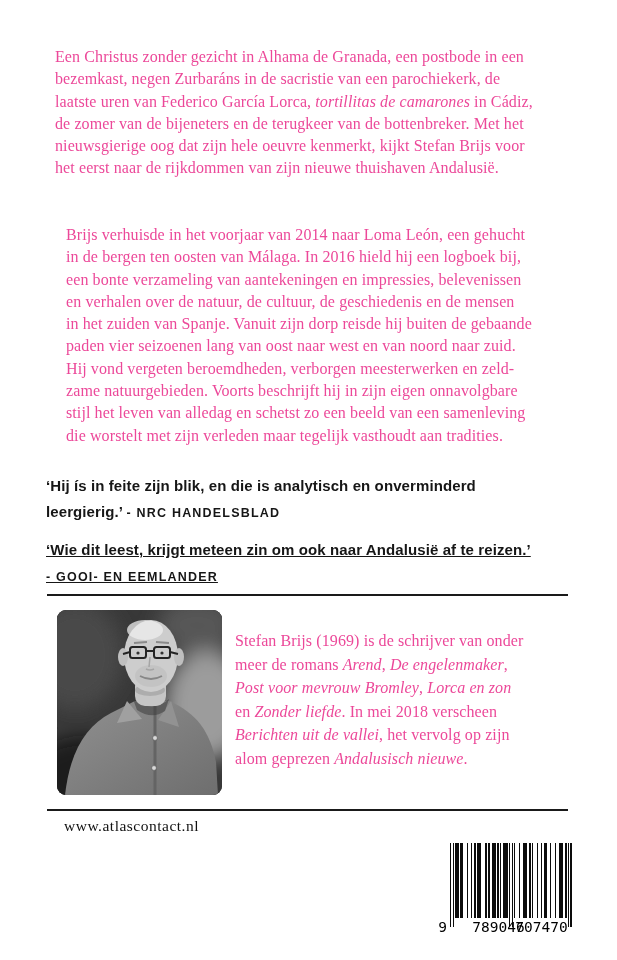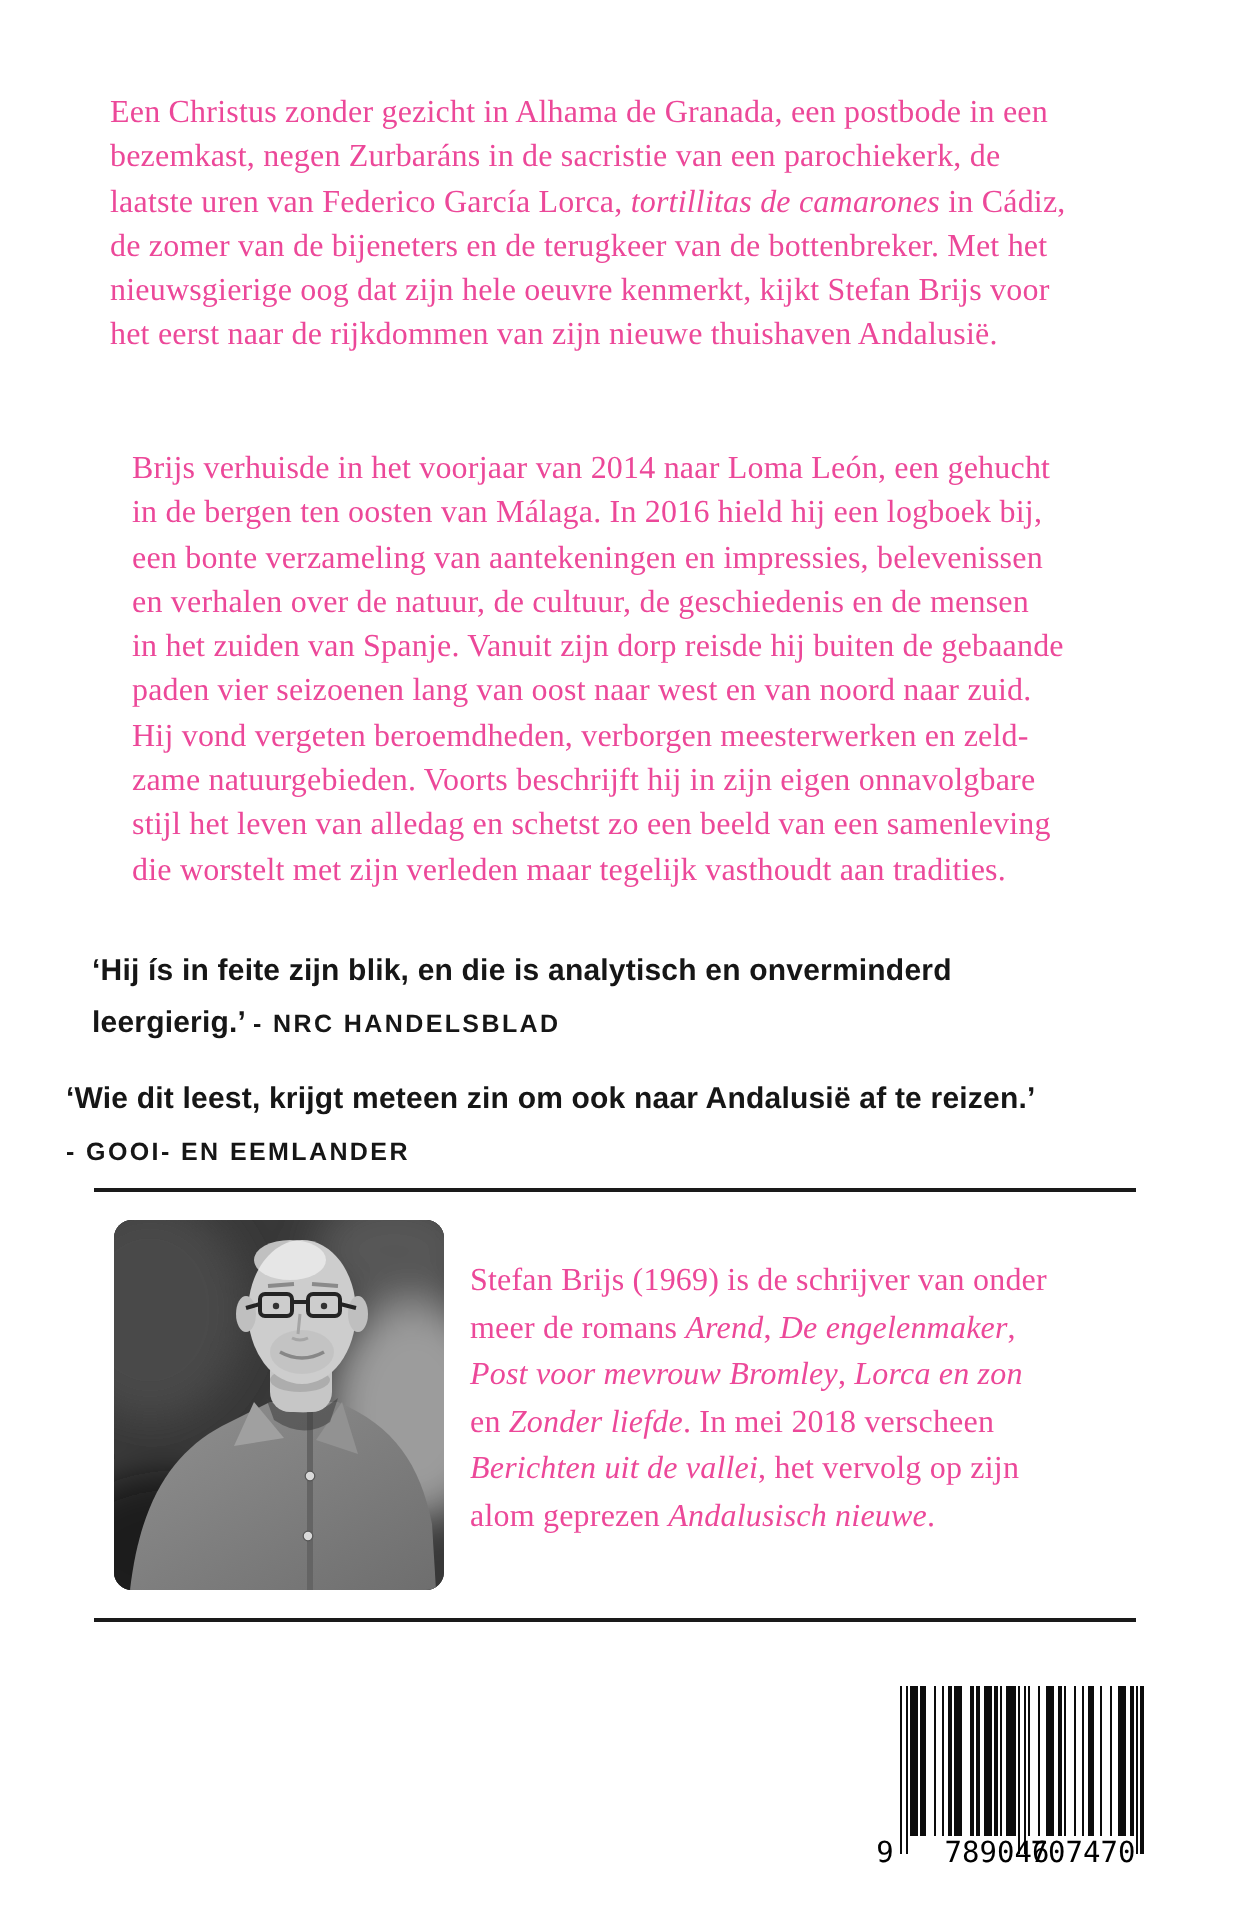--- a/index.html
+++ b/index.html
@@ -31,21 +31,21 @@
     font-size:15px;
     line-height:25.5px;
     color:#161616;
     letter-spacing:0.1px;
   }
   .quote .attr{
     font-size:12.5px;
     letter-spacing:1.2px;
   }
   .q1{left:46px;top:473px;}
-  .q2{left:33px;top:537px;}
+  .q2{left:46px;top:537px;text-decoration:underline;}
   .divider{
     position:absolute;
     left:47px;width:521px;height:2px;
     background:#1a1a1a;
   }
   .d1{top:594px;}
   .d2{top:809px;}
   .photo{
     position:absolute;
     left:57px;top:610px;
@@ -170,20 +170,21 @@
 
   <p class="serifblock bio"><span>Stefan Brijs (1969) is de schrijver van onder
 meer de romans </span><i>Arend</i><span>, </span><i>De engelenmaker</i><span>,
 </span><i>Post voor mevrouw Bromley</i><span>, </span><i>Lorca en zon</i><span>
 en </span><i>Zonder liefde</i><span>. In mei 2018 verscheen
 </span><i>Berichten uit de vallei</i><span>, het vervolg op zijn
 alom geprezen </span><i>Andalusisch nieuwe</i><span>.</span></p>
 
   <div class="divider d2"></div>
 
+  <p class="website">www.atlascontact.nl</p>
 
   <div class="barcode">
     <div class="bc-bars">
         <div class="bc-mod black tall" style="width: 1.05263%;"></div>
         <div class="bc-mod" style="width: 1.05263%;"></div>
         <div class="bc-mod black tall" style="width: 1.05263%;"></div>
         <div class="bc-mod" style="width: 1.05263%;"></div>
         <div class="bc-mod black" style="width: 3.15789%;"></div>
         <div class="bc-mod" style="width: 1.05263%;"></div>
         <div class="bc-mod black" style="width: 2.10526%;"></div>

